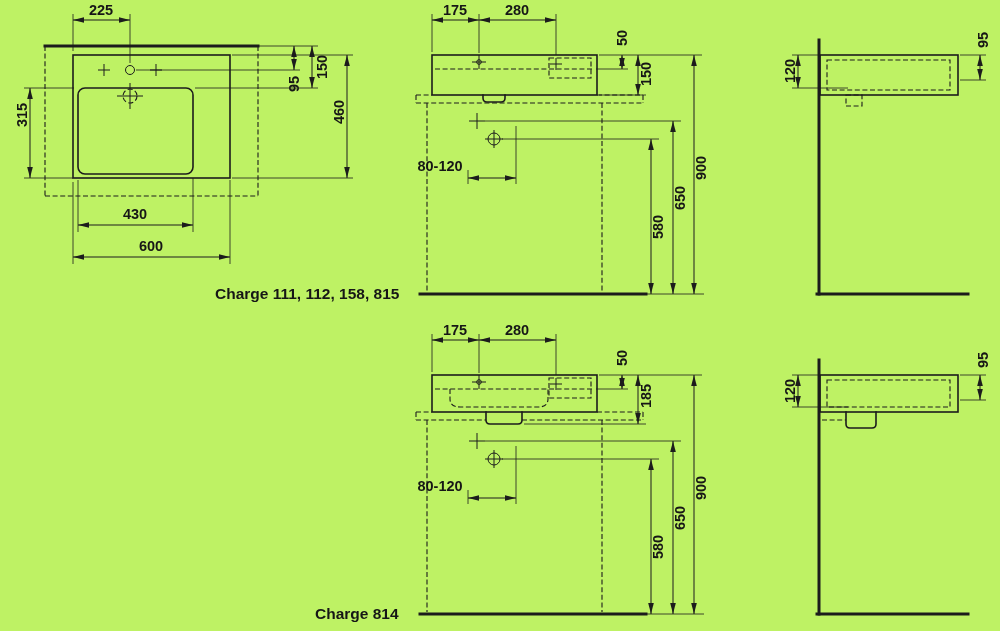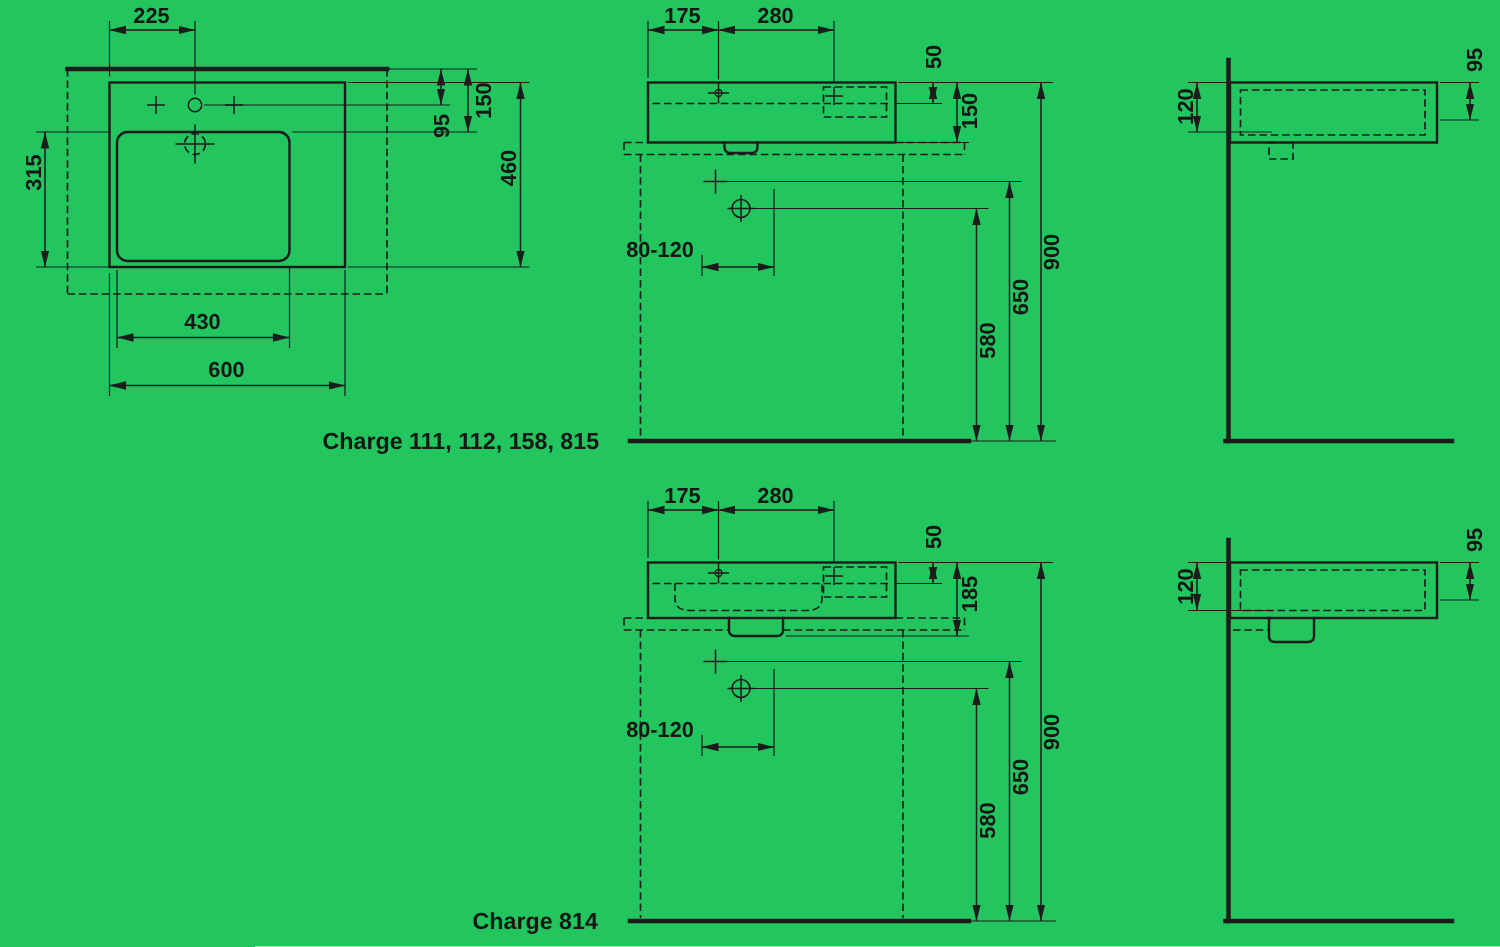--- a/index.html
+++ b/index.html
@@ -1,16 +1,16 @@
 <!DOCTYPE html>
 <html><head>
 <meta charset="utf-8">
 <style>
   html,body{margin:0;padding:0;background:#ffffff;}
-  .stage{width:1000px;height:631px;position:relative;background:#22c55e;overflow:hidden;
+  .stage{width:1000px;height:631px;position:relative;background:#bef264;overflow:hidden;
          font-family:"Liberation Sans","DejaVu Sans",sans-serif;}
   svg{display:block;}
   svg text{font-family:"Liberation Sans","DejaVu Sans",sans-serif;font-weight:bold;
            font-size:14.5px;fill:#161616;}
   svg text.lbl{font-size:15.5px;}
   .main{stroke:#1c1c1c;stroke-width:1.6;fill:none;stroke-linecap:square;}
   .thick{stroke:#1c1c1c;stroke-width:3;fill:none;stroke-linecap:square;}
   .dash{stroke:#1c1c1c;stroke-width:1.1;fill:none;stroke-dasharray:5 2.6;}
   .ext{stroke:#1c1c1c;stroke-width:0.8;fill:none;}
   .dim{stroke:#1c1c1c;stroke-width:1;fill:none;}

